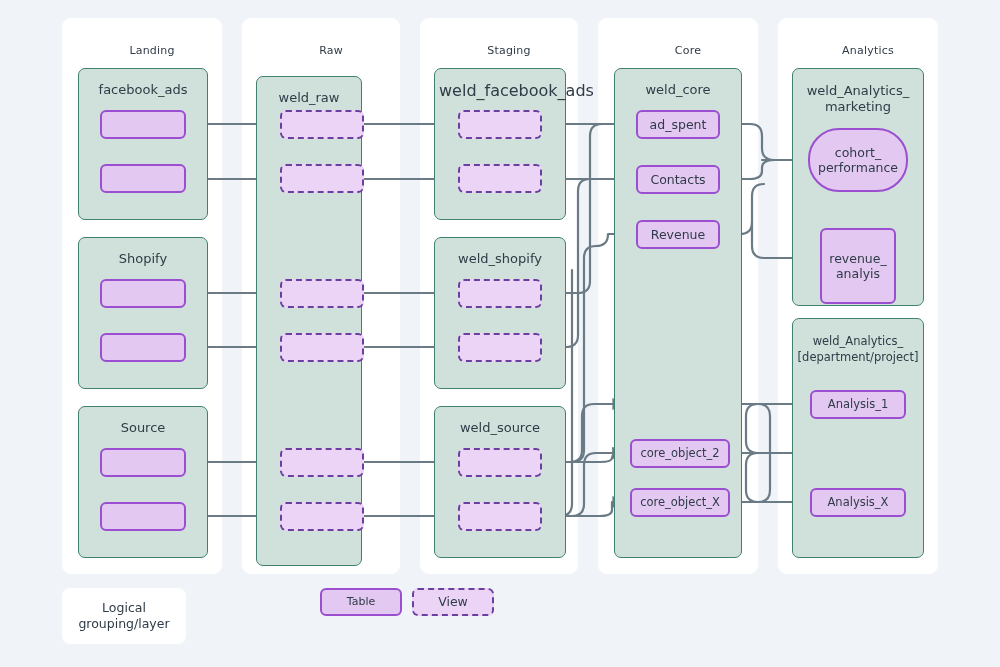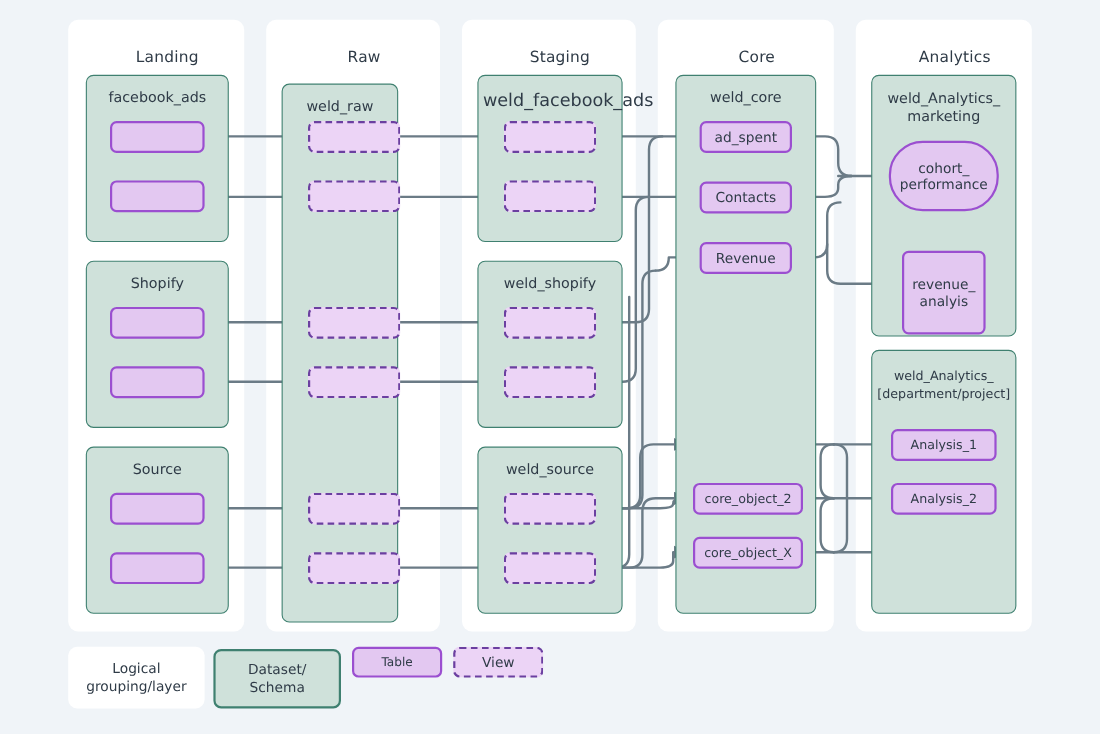--- a/index.html
+++ b/index.html
@@ -15,21 +15,21 @@
   .col{
     position:absolute;
     background:#ffffff;
     border-radius:9px;
     box-sizing:border-box;
   }
   .col-title{
     position:absolute;
     left:0;right:0;top:26px;
     text-align:center;
-    font-size:14px;
+    font-size:11px;
     color:#2f3b47;
     letter-spacing:.2px;
     margin-left:20px;
   }
 
   .grp{
     position:absolute;
     background:#cfe1da;
     border:1.6px solid #3f8070;
     border-radius:7px;
@@ -238,26 +238,22 @@
     <span>analyis</span>
   </div>
 
   <div class="grp" style="left:792px;top:318px;width:132px;height:240px;">
     <div class="grp-title two" style="top:14px;">
       <span style="font-size:11.5px;">weld_Analytics_</span><br>
       <span style="font-size:11.5px;">[department/project]</span>
     </div>
   </div>
   <div class="node tbl sm" style="left:810px;top:390px;width:96px;height:29px;">Analysis_1</div>
-  <div class="node tbl sm" style="left:810px;top:439px;width:96px;height:29px;">Analysis_2</div>
+  <div class="node tbl sm" style="left:810px;top:488px;width:96px;height:29px;">Analysis_X</div>
 
   <div class="legend-item lg-group" style="left:62px;top:588px;width:124px;height:56px;flex-direction:column;">
     <span>Logical</span>
     <span>grouping/layer</span>
   </div>
-  <div class="legend-item lg-dataset" style="left:194px;top:590px;width:116px;height:54px;flex-direction:column;">
-    <span>Dataset/</span>
-    <span>Schema</span>
-  </div>
   <div class="legend-item lg-table" style="left:320px;top:588px;width:82px;height:28px;">Table</div>
   <div class="legend-item lg-view" style="left:412px;top:588px;width:82px;height:28px;">View</div>
 
 </div>
 
 </body></html>

